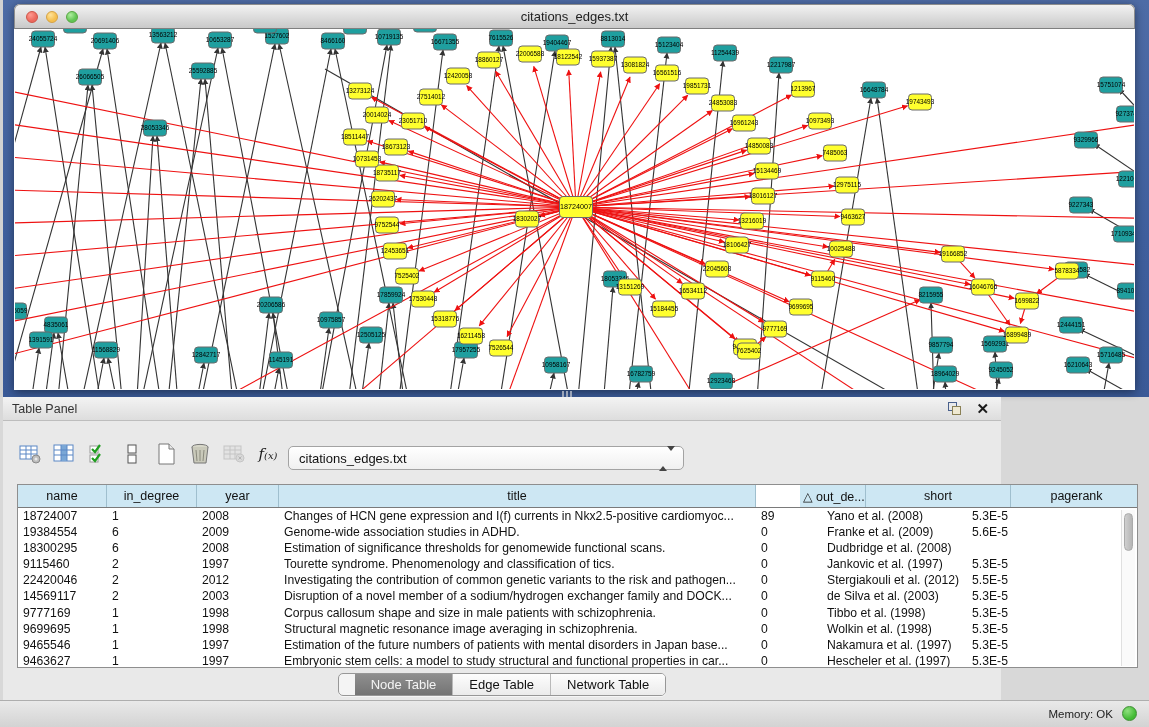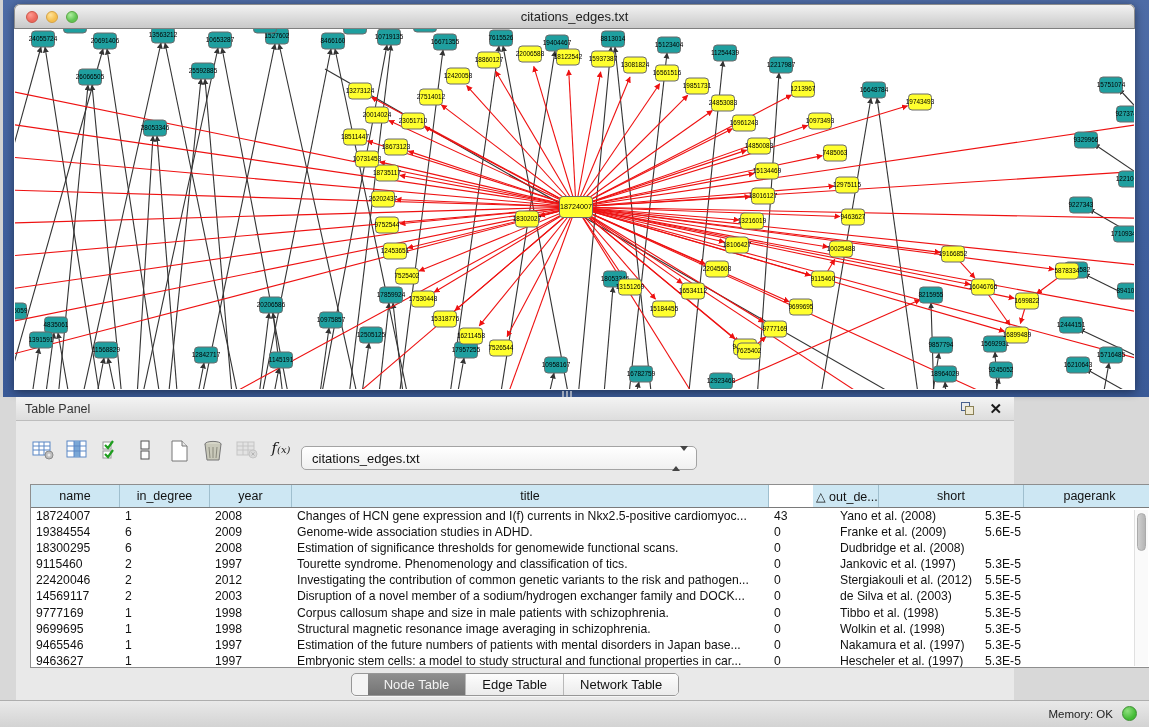--- a/index.html
+++ b/index.html
@@ -24,31 +24,31 @@
   #win-title { position:absolute; left:0; right:0; top:4px; text-align:center;
                font-size:13px; color:#222; }
   #net-canvas { position:relative; width:1119px; height:360px; margin-left:1px; background:#ffffff; overflow:hidden; }
   #net-canvas svg { display:block; }
 
   
   #divider-grip { position:absolute; left:562px; top:391px; width:12px; height:6px;
                   background:repeating-linear-gradient(90deg,#9aa4b8 0 2px,transparent 2px 4px); }
 
   
-  #table-panel { position:absolute; left:16px; top:397px; width:998px; height:303px; background:#e9e9e9; }
+  #table-panel { position:absolute; left:3px; top:397px; width:998px; height:303px; background:#e9e9e9; }
   #tp-header { height:24px; background:linear-gradient(#f3f3f3,#dddddd);
                border-bottom:1px solid #bdbdbd; position:relative; }
   #tp-title { position:absolute; left:9px; top:5px; font-size:12.5px; color:#333; }
   #tp-float { position:absolute; right:38px; top:4px; width:16px; height:16px; cursor:pointer; }
   #tp-float .sq1 { position:absolute; left:1px; top:1px; width:9px; height:9px; border:1.5px solid #49608c; background:#e9e9e9; }
   #tp-float .sq2 { position:absolute; left:5px; top:5px; width:9px; height:9px; border:1.5px solid #8a8055; background:#efe9d2; }
   #tp-close { position:absolute; right:12px; top:3px; font-size:15px; font-weight:bold; color:#1a1a1a; cursor:pointer; }
 
   #tp-toolbar { position:absolute; left:10px; top:40px; height:34px; display:flex; align-items:center; }
-  .tbtn { width:34px; height:30px; display:flex; align-items:flex-start; justify-content:center; cursor:pointer; }
+  .tbtn { width:34px; height:30px; display:flex; align-items:center; justify-content:center; cursor:pointer; }
   .tbtn.disabled { opacity:.45; }
   .fx { font-family:"DejaVu Serif", serif; font-style:italic; font-size:15px; color:#1a1a1a; }
   .fx small { font-size:10px; }
 
   #table-select { position:absolute; left:285px; top:49px; width:396px; height:24px;
                   background:linear-gradient(#ffffff,#f0f0f0); border:1px solid #a3a3a3;
                   border-radius:5px; font-size:13px; color:#111;
                   display:flex; align-items:center; padding:0 22px 0 10px; cursor:pointer; }
   #combo-arrows { position:absolute; right:8px; top:4px; }
   #combo-arrows .up { width:0; height:0; border-left:4px solid transparent; border-right:4px solid transparent;
@@ -769,21 +769,21 @@
         <div class="th align-left" style="width: 66px;">△ out_de...</div>
         <div class="th" style="width: 145px;">short</div>
         <div class="th" style="width: 132px;">pagerank</div>
       </div>
     <div id="tbody">
         <div class="tr">
           <div class="td" style="width: 89px;">18724007</div>
           <div class="td" style="width: 90px;">1</div>
           <div class="td" style="width: 82px;">2008</div>
           <div class="td" style="width: 477px;">Changes of HCN gene expression and I(f) currents in Nkx2.5-positive cardiomyoc...</div>
-          <div class="td" style="width: 66px;">43</div>
+          <div class="td" style="width: 66px;">89</div>
           <div class="td" style="width: 145px;">Yano et al. (2008)</div>
           <div class="td" style="width: 132px;">5.3E-5</div>
         </div>
         <div class="tr">
           <div class="td" style="width: 89px;">19384554</div>
           <div class="td" style="width: 90px;">6</div>
           <div class="td" style="width: 82px;">2009</div>
           <div class="td" style="width: 477px;">Genome-wide association studies in ADHD.</div>
           <div class="td" style="width: 66px;">0</div>
           <div class="td" style="width: 145px;">Franke et al. (2009)</div>

